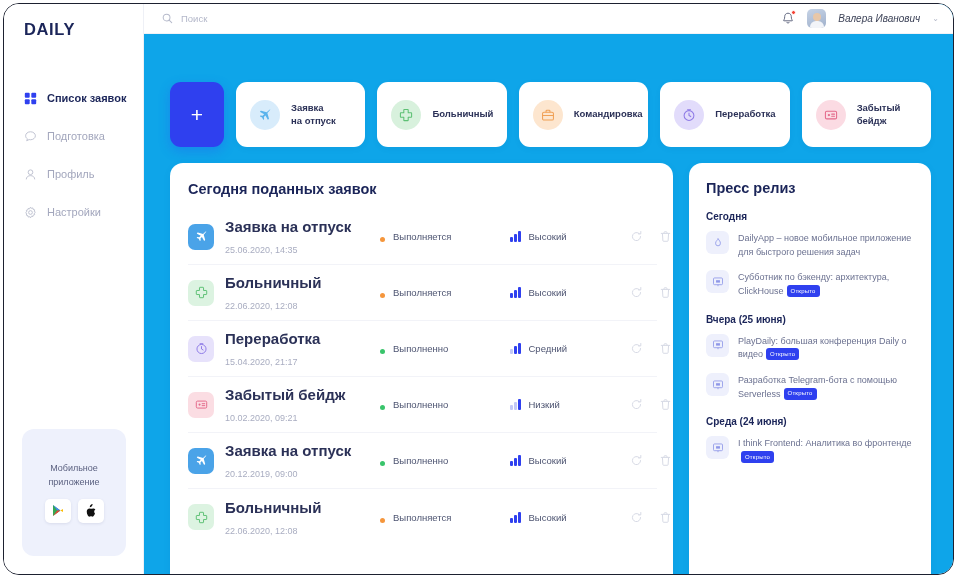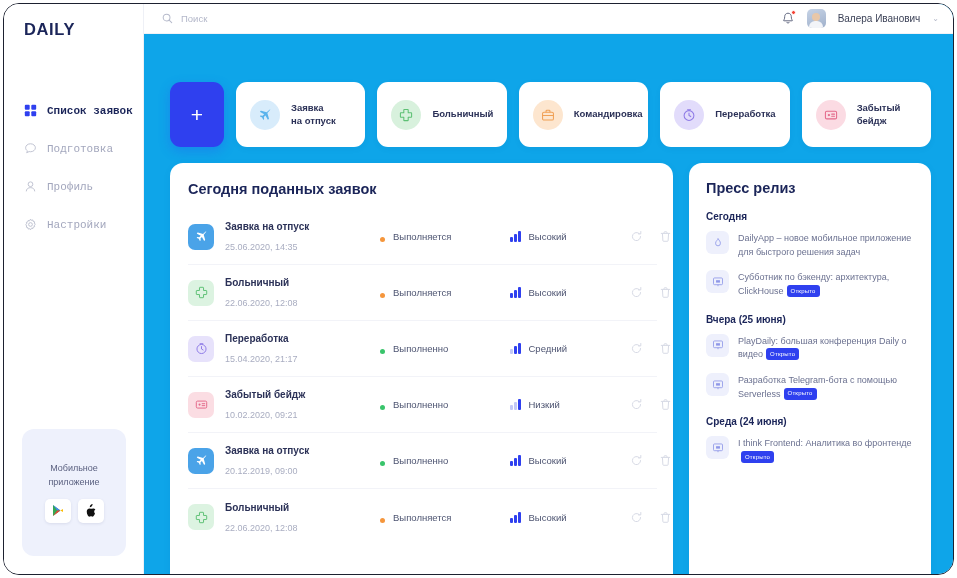--- a/index.html
+++ b/index.html
@@ -27,23 +27,23 @@
     position: relative;
     flex: 0 0 140px;
   }
   .logo {
     position: absolute; left: 20px; top: 16px;
     font-size: 16.5px; font-weight: bold; letter-spacing: .6px;
     color: #1b2559;
   }
   .nav { position: absolute; top: 75px; left: 0; width: 100%; }
   .nav-item {
-    display: flex; align-items: flex-end; gap: 10px;
+    display: flex; align-items: center; gap: 10px;
     padding: 0 0 0 20px; height: 38px;
-    font-size: 11px; color: #a3a7bd; cursor: pointer; font-family: Liberation Mono, monospace;
+    font-size: 11px; color: #a3a7bd; cursor: pointer;
   }
   .nav-item.active { color: #1b2559; font-weight: bold; }
   .nav-ico { width: 13px; height: 13px; display:flex; align-items:center; justify-content:center; flex:0 0 13px;}
   .nav-ico svg { display:block; }
 
   .promo {
     position: absolute; left: 18px; bottom: 18px;
     width: 104px; height: 127px;
     background: #eef1fc; border-radius: 12px;
     display: flex; flex-direction: column;
@@ -86,21 +86,21 @@
     position: relative; flex: 0 0 19px;
   }
   .avatar::after {
     content:""; position:absolute; left:50%; top:4px; transform:translateX(-50%);
     width:8px; height:8px; border-radius:50%; background:#e8c7a8;
   }
   .avatar::before {
     content:""; position:absolute; left:50%; bottom:0; transform:translateX(-50%);
     width:14px; height:7px; border-radius:6px 6px 0 0; background:#f2f4f8;
   }
-  .uname { font-size: 10px; color: #3c4257; }
+  .uname { font-size: 10px; color: #3c4257; font-style: italic; }
   .caret { color: #b5b9c9; font-size: 8px; }
 
   .content { flex: 1 1 auto; padding: 16px 22px 0 26px; overflow: hidden; }
 
   
   .cards { display: flex; gap: 12px; align-items: stretch; height: 65px; }
   .add-card {
     width: 54px; background: #2f40ef; border-radius: 11px;
     display: flex; align-items: center; justify-content: center;
     color: #fff; font-size: 21px; font-weight: 300; cursor: pointer;
@@ -132,21 +132,21 @@
     display: flex; align-items: center; height: 56px;
     border-bottom: 1px solid #f2f3f8; cursor: pointer;
   }
   .row:last-child { border-bottom: none; }
   .row-ico {
     width: 26px; height: 26px; border-radius: 7px; flex: 0 0 26px;
     display: flex; align-items: center; justify-content: center;
     margin-right: 11px;
   }
   .row-main { width: 155px; flex: 0 0 155px; }
-  .row-title { font-size: 10px; font-weight: bold; color: #2b3157; }
+  .row-title { font-size: 15px; font-weight: bold; color: #2b3157; }
   .row-date { font-size: 9px; color: #a9adc1; margin-top: 10px; }
   .row-status { width: 130px; flex: 0 0 130px; display: flex; align-items: flex-end; gap: 8px; }
   .dot { width: 5px; height: 5px; border-radius: 50%; flex: 0 0 5px; }
   .status-txt { font-size: 9.5px; color: #4d5471; }
   .row-prio { width: 120px; flex: 0 0 120px; display: flex; align-items: center; gap: 8px; }
   .bars { display: flex; align-items: flex-end; gap: 1.5px; height: 11px; }
   .bar { width: 2.5px; border-radius: 1px; }
   .prio-txt { font-size: 9.5px; color: #4d5471; }
   .row-acts { flex: 1 1 auto; display: flex; justify-content: flex-end; gap: 16px; padding-right: 12px; }
   .act { cursor: pointer; display: flex; }

